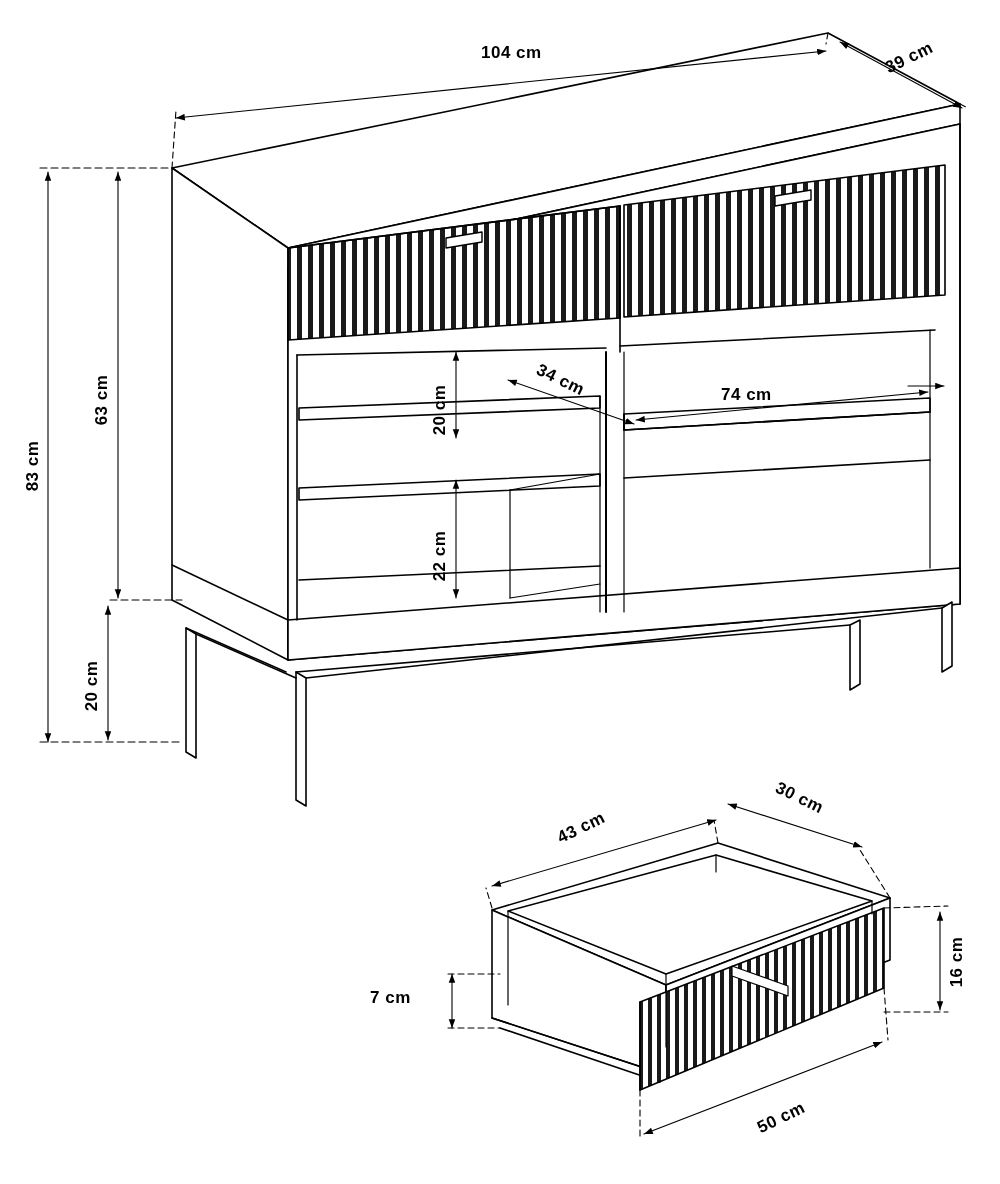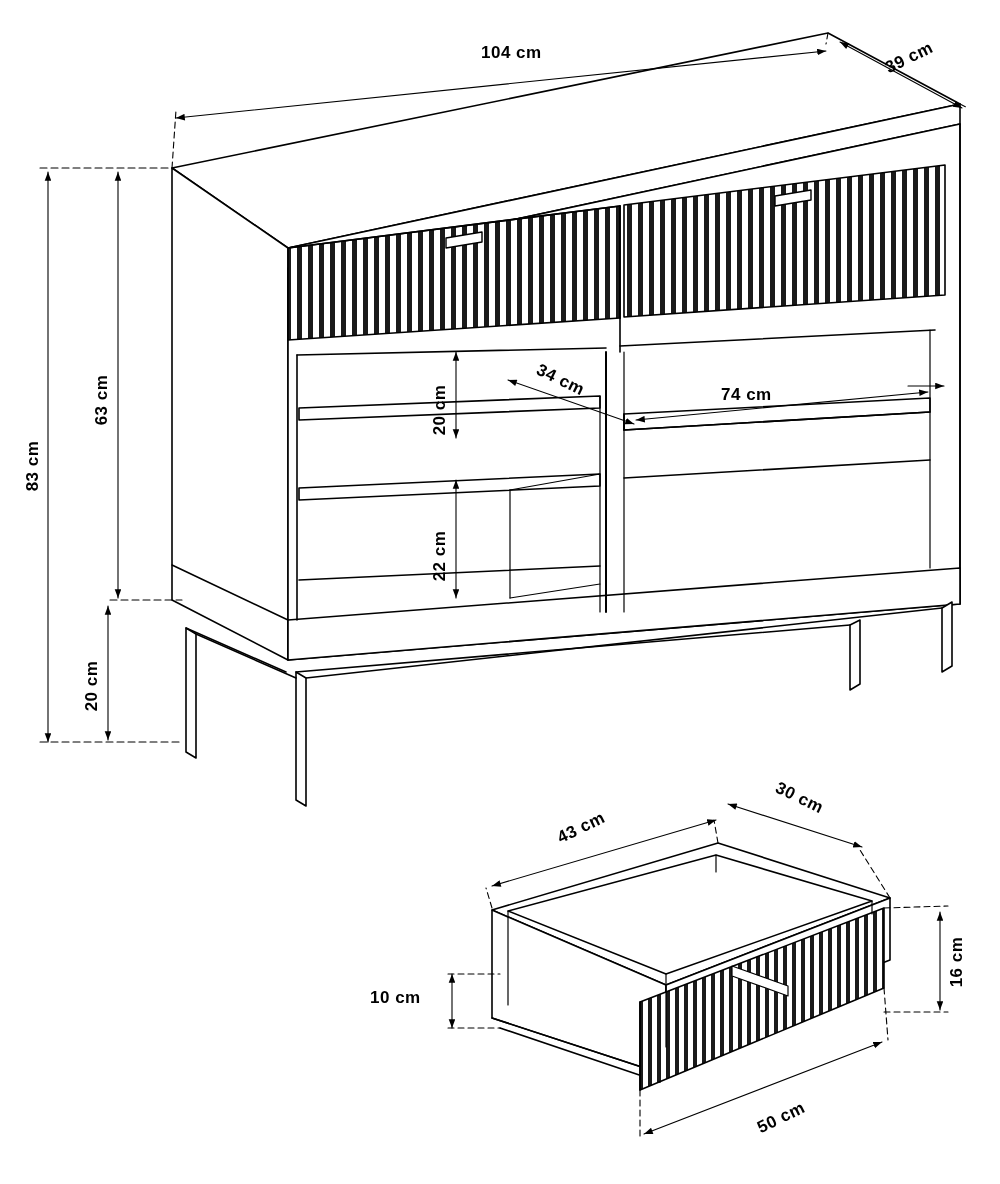--- a/index.html
+++ b/index.html
@@ -239,15 +239,15 @@
   <div class="dim-label" style="left:721px; top:385px;">74 cm</div>
 
   <div class="dim-label rot-ne" style="left:756px; top:1108px;">50 cm</div>
 
   <div class="dim-label rot-ne" style="left:556px; top:818px;">43 cm</div>
 
   <div class="dim-label rot-nw" style="left:774px; top:788px;">30 cm</div>
 
   <div class="dim-label rot90" style="left:932px; top:952px;">16 cm</div>
 
-  <div class="dim-label" style="left:370px; top:988px;">10 cm</div>
+  <div class="dim-label" style="left:370px; top:988px;">7 cm</div>
 
 </div>
 
 </body></html>

